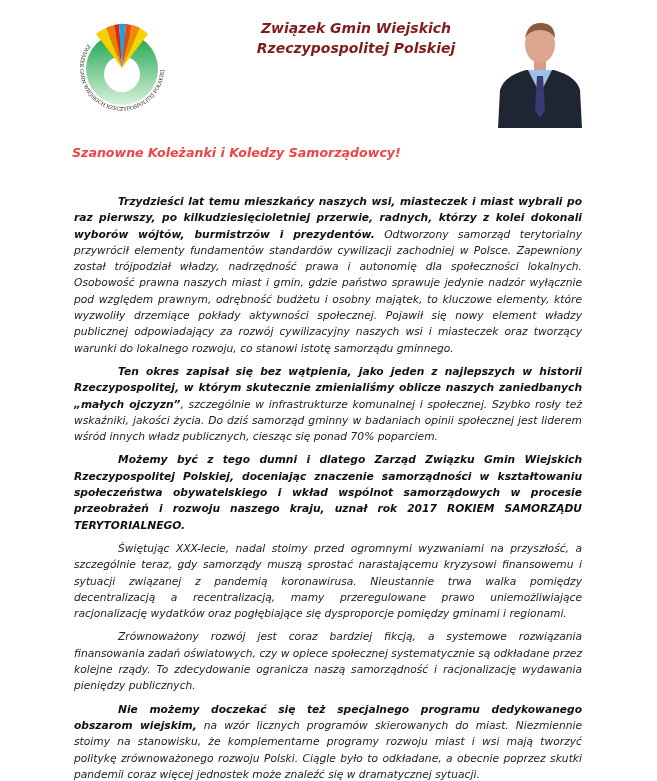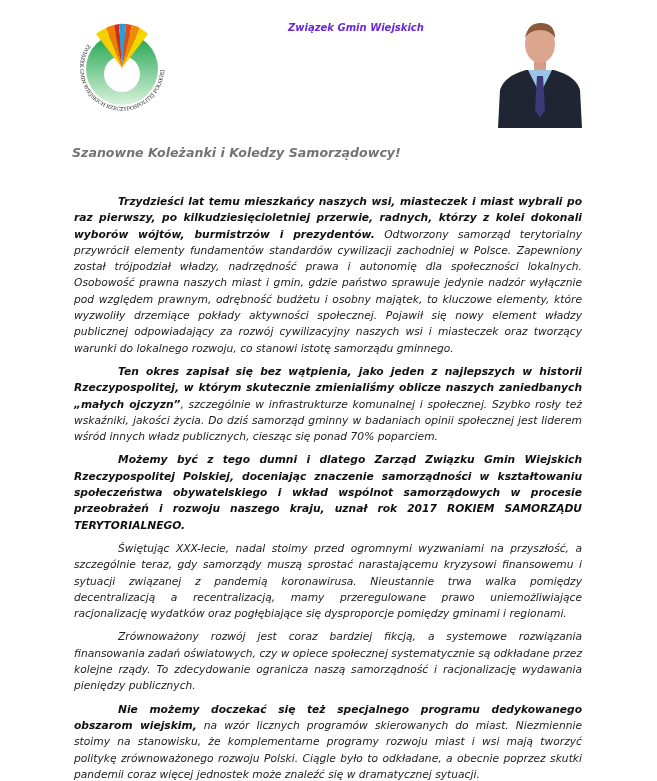--- a/index.html
+++ b/index.html
@@ -1,20 +1,20 @@
 <!DOCTYPE html>
 <html><head>
   <meta charset="utf-8">
   <style>
     html, body { margin: 0; padding: 0; background: #ffffff; }
     body { width: 657px; height: 781px; position: relative; overflow: hidden; font-family: "DejaVu Sans", sans-serif; color: #111; }
     .logo { position: absolute; left: 70px; top: 14px; width: 104px; height: 104px; }
-    .org-title { position: absolute; left: 236px; top: 18px; width: 240px; text-align: center; font-style: italic; font-weight: bold; font-size: 10px; line-height: 20px; color: #6d28d9; }
+    .org-title { position: absolute; left: 236px; top: 18px; width: 240px; text-align: center; font-style: italic; font-weight: bold; font-size: 14px; line-height: 20px; color: #7f1d1d; }
     .photo { position: absolute; left: 492px; top: 10px; width: 96px; height: 118px; overflow: hidden; background: #fff; }
-    .greeting { position: absolute; left: 72px; top: 145px; font-style: italic; font-weight: bold; font-size: 12.6px; color: #737373; }
+    .greeting { position: absolute; left: 72px; top: 145px; font-style: italic; font-weight: bold; font-size: 12.6px; color: #ef4444; }
     .body { position: absolute; left: 74px; top: 194px; width: 512px; font-style: italic; font-size: 10.7px; line-height: 16.3px; text-align: justify; color: #222; }
     .body p { margin: 0 4px 7px 0; text-indent: 44px; }
     .body b { color: #111; }
   </style>
 </head>
 <body>
 
 <div class="logo">
   <svg width="104" height="104" viewBox="0 0 104 104">
     <defs>
@@ -34,20 +34,21 @@
     <path d="M52 54 L70 14 A40 40 0 0 1 78 20 Z" fill="#f7d300"></path>
     <path id="ringpath" d="M18 30 A42 42 0 1 0 86 30" fill="none"></path>
     <text font-size="5" font-family="DejaVu Serif, serif" fill="#222">
       <textPath href="#ringpath">ZWIĄZEK GMIN WIEJSKICH RZECZYPOSPOLITEJ POLSKIEJ</textPath>
     </text>
   </svg>
 </div>
 
 <div class="org-title">
   <div>Związek Gmin Wiejskich</div>
+  <div>Rzeczypospolitej Polskiej</div>
 </div>
 
 <div class="photo">
   <svg width="96" height="118" viewBox="0 0 96 118">
     <rect width="96" height="118" fill="#ffffff"></rect>
     <path d="M6 118 L8 80 Q12 66 34 60 L62 60 Q84 66 88 80 L90 118 Z" fill="#1f2533"></path>
     <path d="M36 60 L48 84 L60 60 Z" fill="#9cc3e6"></path>
     <path d="M45 66 L51 66 L53 100 L48 108 L43 100 Z" fill="#3b3a78"></path>
     <rect x="42" y="46" width="12" height="14" fill="#d69d86"></rect>
     <ellipse cx="48" cy="34" rx="15" ry="19" fill="#dca58d"></ellipse>

